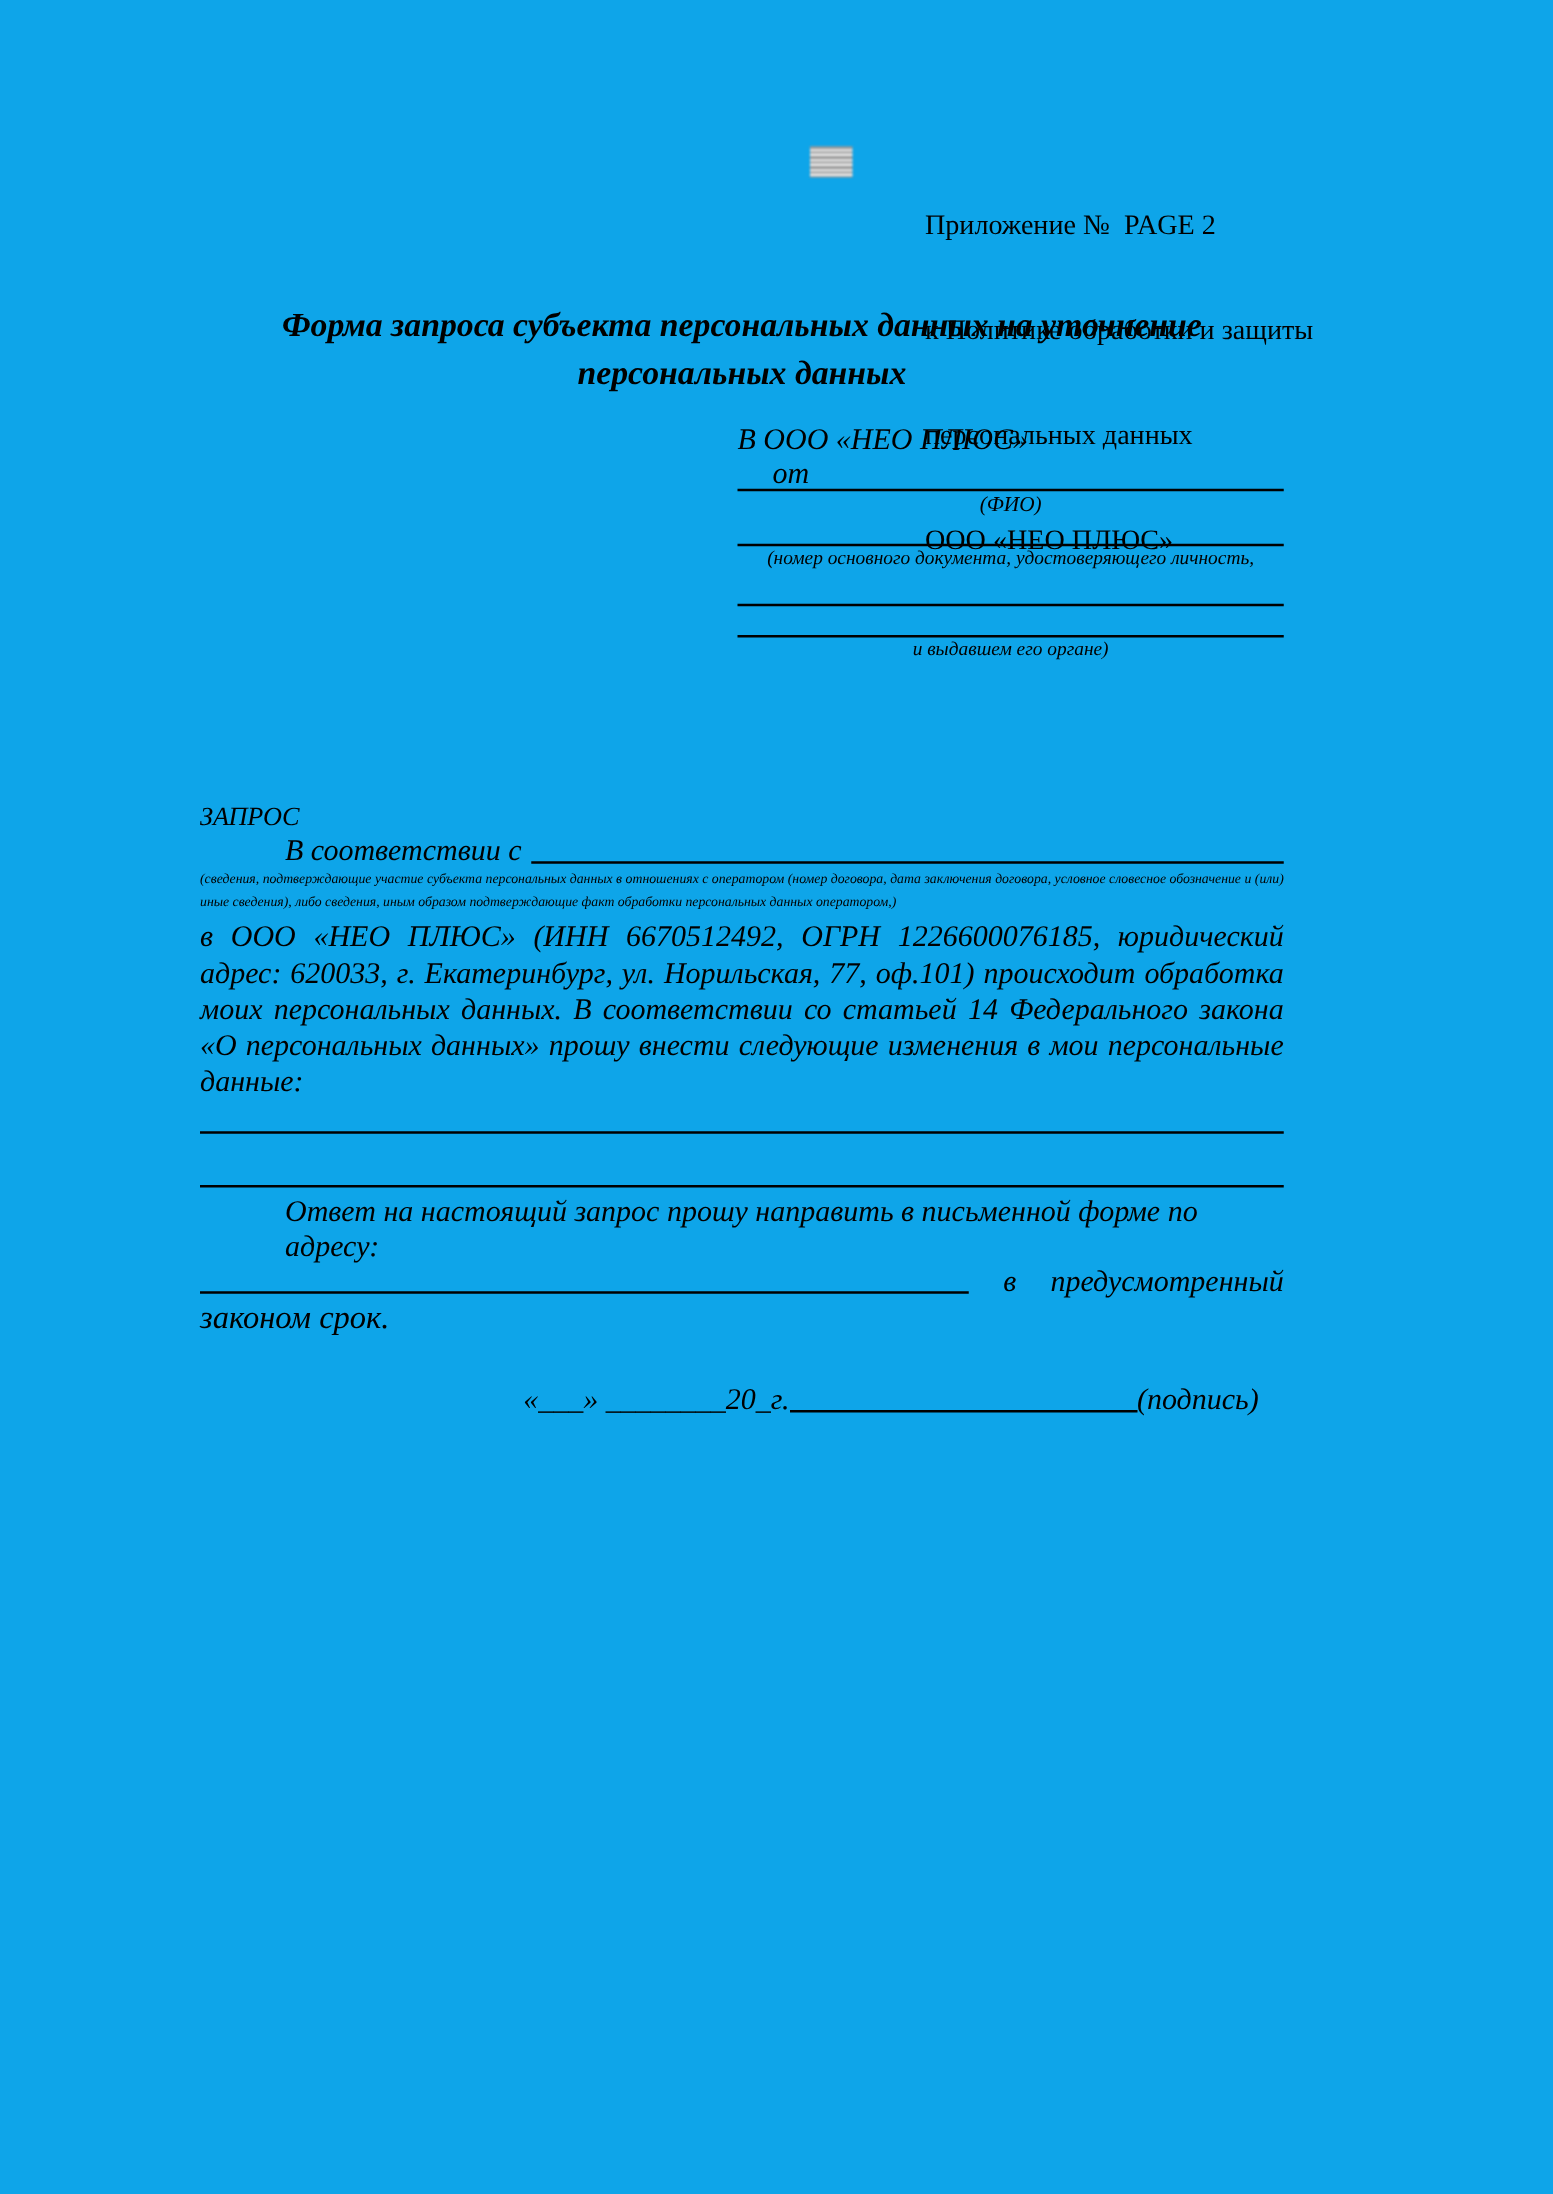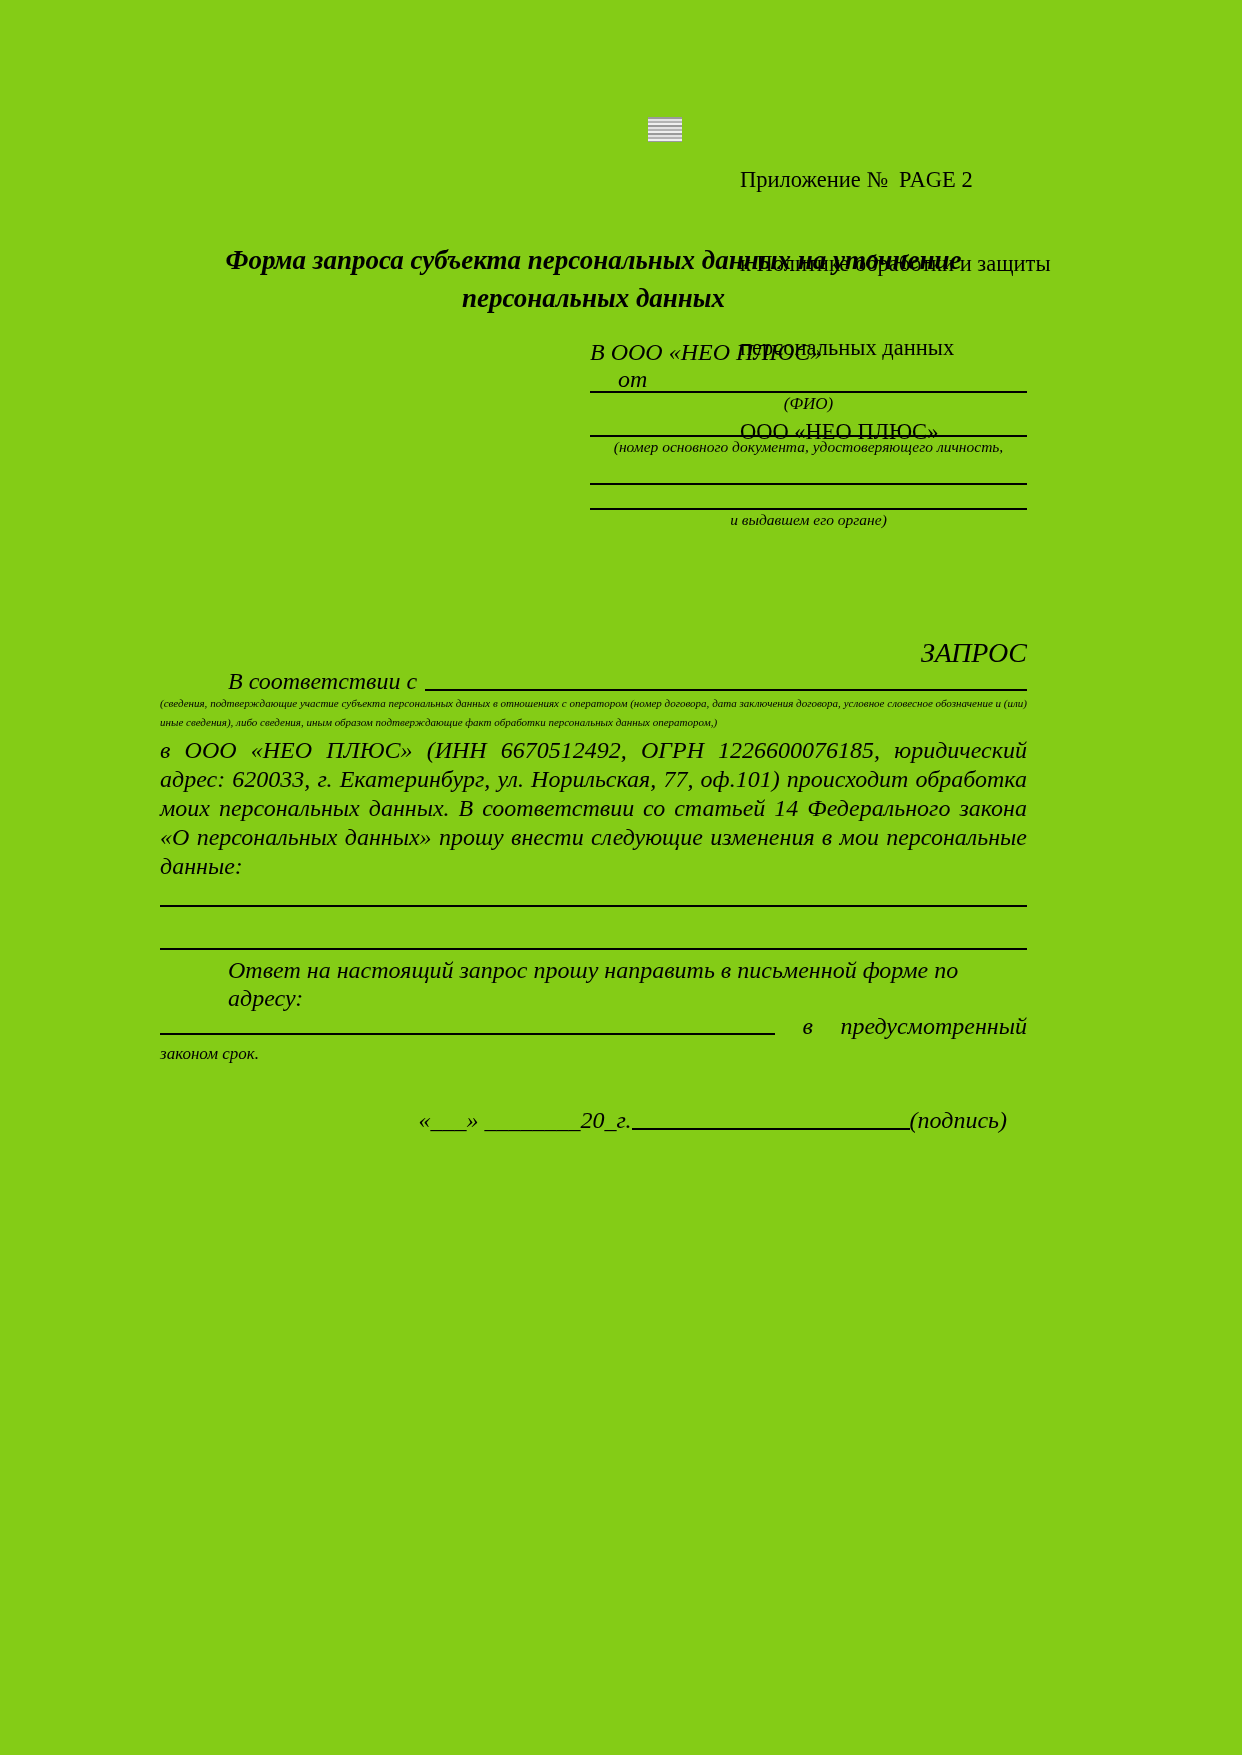--- a/index.html
+++ b/index.html
@@ -1,19 +1,19 @@
 <!DOCTYPE html>
 <html><head>
 <meta charset="utf-8">
 <style>
   html,body{margin:0;padding:0;background:#ffffff;}
   .page{
     position:relative;
     width:1242px;height:1755px;
-    background:#84cc16;color:#000;
+    background:#0ea5e9;color:#000;
     font-family:"Liberation Serif","DejaVu Serif",serif;
     overflow:hidden;
   }
   .header-block{
     position:absolute;left:740px;top:110px;
     font-size:22.5px;line-height:28px;white-space:pre;
   }
   .smudge{
     position:absolute;left:648px;top:117px;width:34px;height:25px;
     background:repeating-linear-gradient(180deg,#9a9a9a 0 2px,#e3e3e3 2px 4px,#b3b3b3 4px 6px,#efefef 6px 8px);
@@ -25,32 +25,32 @@
   .addr-to{line-height:30px;}
   .addr-from{line-height:24px;padding-left:28px;}
   .fline{height:0;border-bottom:2px solid #000;}
   .fl-1{margin-top:0;}
   .fl-2{margin-top:20px;}
   .fl-3{margin-top:26px;}
   .fl-4{margin-top:23px;}
   .fcap{text-align:center;line-height:22px;}
   .fcap-big{font-size:17px;text-align:center;}
   .fcap-small{font-size:15.5px;line-height:20px;}
-  .zapros{margin-top:108px;font-size:28px;line-height:30px;text-align:right;}
+  .zapros{margin-top:108px;font-size:21px;line-height:30px;text-align:left;}
   .intro{display:flex;align-items:flex-end;font-size:24px;line-height:26px;padding-left:68px;}
   .intro-prefix{white-space:nowrap;}
   .intro-line{flex:1;border-bottom:2px solid #000;margin-left:8px;margin-bottom:3px;}
   .fineprint{font-size:11px;line-height:19px;text-align:justify;}
   .para{margin-top:4px;font-size:24px;line-height:29px;text-align:justify;}
   .blank-a{margin-top:24px;}
   .blank-b{margin-top:41px;}
   .reply{margin-top:6px;font-size:24px;line-height:28px;padding-left:68px;}
   .addr-row{display:flex;justify-content:space-between;align-items:flex-end;font-size:24px;line-height:28px;}
   .addr-line{width:615px;border-bottom:2px solid #000;margin-bottom:5px;}
-  .tail{font-size:17px;line-height:28px;}
+  .tail{font-size:26px;line-height:28px;}
   .sig-row{display:flex;justify-content:flex-end;align-items:flex-end;margin-top:38px;font-size:24px;line-height:28px;}
   .sig-group{display:flex;align-items:flex-end;margin-right:20px;}
   .sig-line{width:278px;border-bottom:2px solid #000;margin-bottom:4px;}
 </style>
 </head>
 <body>
 
 <div class="page">
 
   <div class="smudge"></div>

